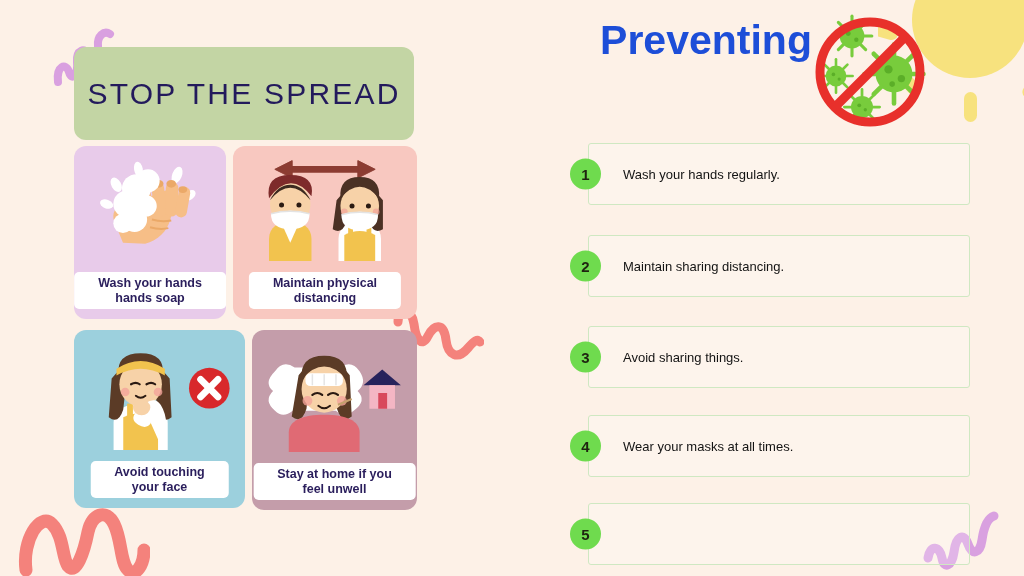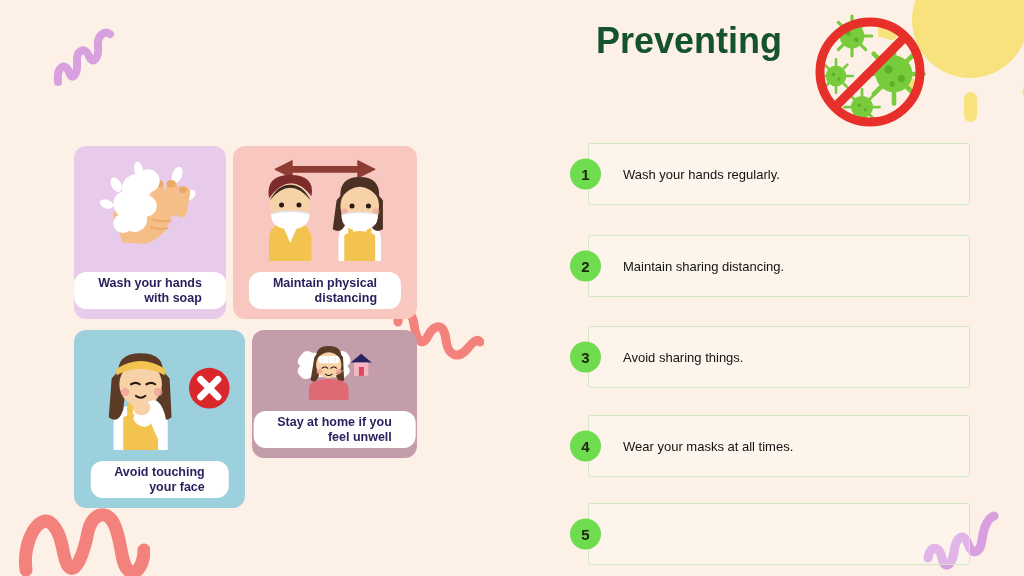--- a/index.html
+++ b/index.html
@@ -31,41 +31,41 @@
     color:#231A5C; font-size:30px; font-weight:500;
     letter-spacing:2.2px; white-space:nowrap;
   }
 
   .card{
     position:absolute; border-radius:12px; overflow:hidden;
   }
   #card-0{ left:74px;  top:146px; width:152px; height:173px; background:#E8CBEA; }
   #card-1{ left:233px; top:146px; width:184px; height:173px; background:#F8C8C0; }
   #card-2{ left:74px;  top:330px; width:171px; height:178px; background:#9CD0DD; }
-  #card-3{ left:252px; top:330px; width:165px; height:128px; background:#C49DAA; }
+  #card-3{ left:252px; top:330px; width:165px; height:180px; background:#C49DAA; }
 
   .card-art{ position:absolute; left:0; right:0; top:4px; bottom:58px; }
   .card-art svg{ width:100%; height:100%; }
 
   .card-label{
     position:absolute; left:50%; transform:translateX(-50%);
     bottom:10px;
-    background:#FFFFFF; border-radius:12px;
+    background:#FFFFFF; border-radius:5px;
     padding:4px 24px;
     color:#2A1E5C; font-size:12.5px; font-weight:bold;
-    line-height:14.5px; text-align:right; white-space:nowrap;
+    line-height:14.5px; text-align:center; white-space:nowrap;
   }
 
   
   #right-panel{ position:absolute; left:500px; top:0; width:524px; height:576px; }
 
   #covid-title{
     position:absolute; left:96px; top:22px; width:220px;
-    color:#14532d; font-size:36px; font-weight:bold;
-    line-height:37px; 
+    color:#1d4ed8; font-size:41px; font-weight:bold;
+    line-height:37px; text-align:center;
   }
   #no-virus-icon{
     position:absolute; left:312px; top:14px; width:116px; height:116px;
   }
 
   .tip{
     position:absolute; left:88px; width:382px;
     border:1px solid #CFE8C2; border-radius:3px;
     background:rgba(255,255,255,0.22);
     display:flex; align-items:center;
@@ -112,20 +112,23 @@
 <svg class="deco" id="squiggle-bottom-left" viewBox="0 0 132 86">
   <path d="M8 78 C4 48 22 20 34 32 C46 44 44 66 50 74 C58 84 66 60 70 40 C74 22 88 16 96 32 C104 48 102 70 110 78 C118 86 126 72 126 58" fill="none" stroke="#F4827C" stroke-width="13" stroke-linecap="round"></path>
 </svg>
 
 <svg class="deco" id="squiggle-bottom-right" viewBox="0 0 80 76">
   <path d="M6 56 C8 42 18 44 20 56 C22 68 30 64 32 50 C34 34 42 30 46 42 C50 54 58 52 60 38 C62 24 66 16 72 14" fill="none" stroke="#D9A0E0" stroke-width="9" stroke-linecap="round"></path>
 </svg>
 
 <div id="left-poster">
 
+  <div id="stop-banner">
+    <div class="txt">STOP THE SPREAD</div>
+  </div>
 
   <div class="card" id="card-0">
     <div class="card-art">
       <svg viewBox="0 0 152 115">
         <g fill="#FFFFFF">
           <ellipse cx="41" cy="36" rx="5" ry="8" transform="rotate(-30 41 36)"></ellipse>
           <ellipse cx="31" cy="56" rx="4.5" ry="7" transform="rotate(-70 31 56)"></ellipse>
           <ellipse cx="64" cy="20" rx="4.5" ry="8" transform="rotate(-10 64 20)"></ellipse>
           <ellipse cx="104" cy="26" rx="5" ry="9" transform="rotate(22 104 26)"></ellipse>
           <ellipse cx="117" cy="47" rx="4.5" ry="7" transform="rotate(55 117 47)"></ellipse>
@@ -153,21 +156,21 @@
           <circle cx="52" cy="56" r="14"></circle>
           <circle cx="60" cy="72" r="13"></circle>
           <circle cx="74" cy="32" r="12"></circle>
           <circle cx="48" cy="76" r="10"></circle>
           <circle cx="72" cy="58" r="11"></circle>
         </g>
       </svg>
     </div>
     <div class="card-label">
       <span>Wash your hands</span><br>
-      <span>with soap</span>
+      <span>hands soap</span>
     </div>
   </div>
 
   <div class="card" id="card-2">
     <div class="card-art">
       <svg viewBox="0 0 171 120">
         <g>
           <path d="M38 120 L38 92 C38 80 50 72 66 72 C82 72 94 80 94 92 L94 120 Z" fill="#FFFFFF"></path>
           <path d="M48 120 L48 86 q18 -8 36 0 L84 120 Z" fill="#F2C34E"></path>
           <rect x="52" y="72" width="6" height="18" fill="#F2C34E"></rect>

